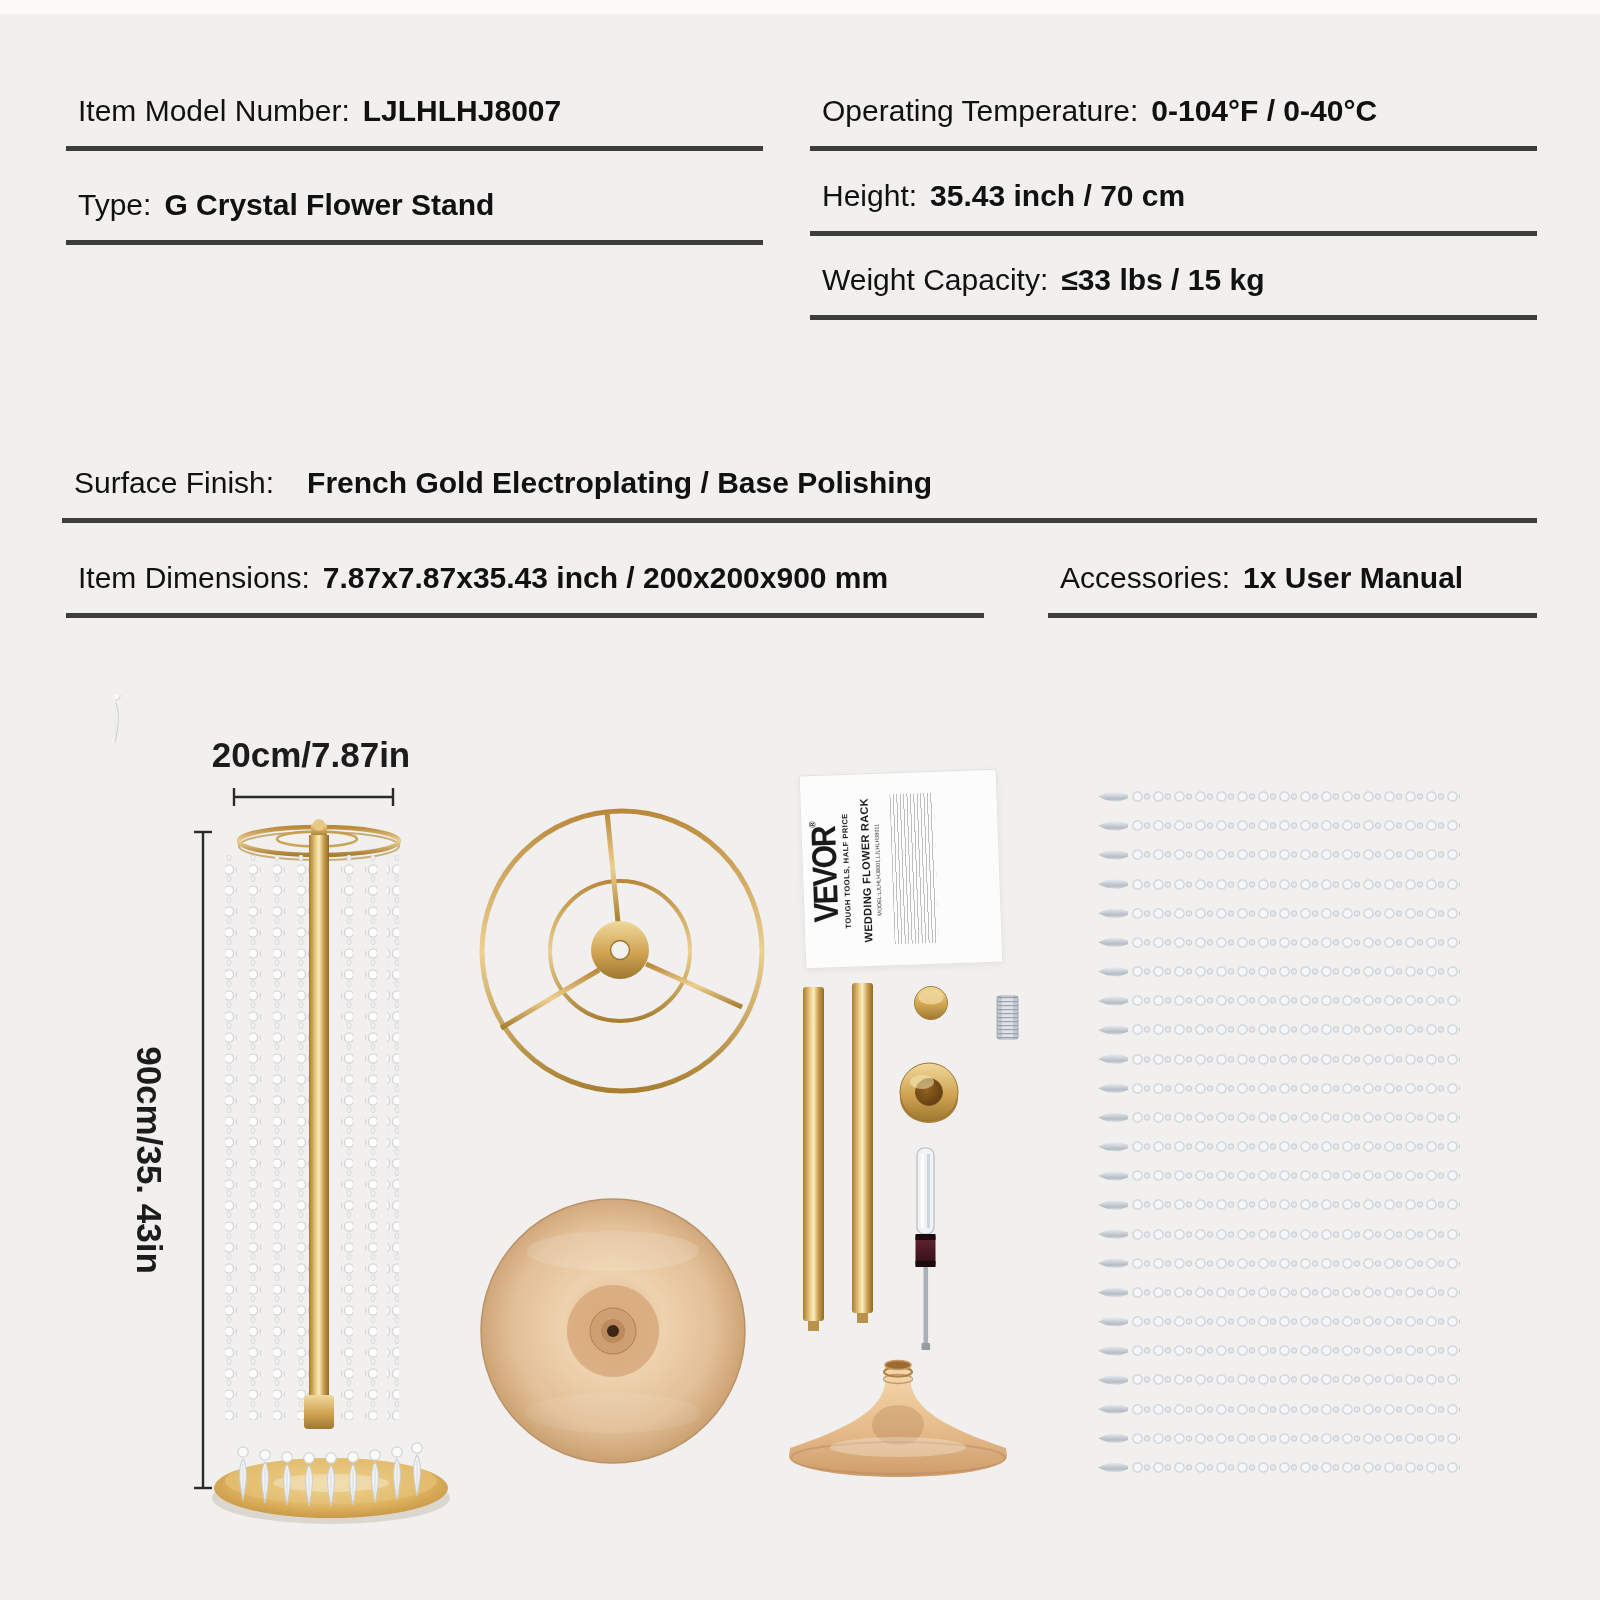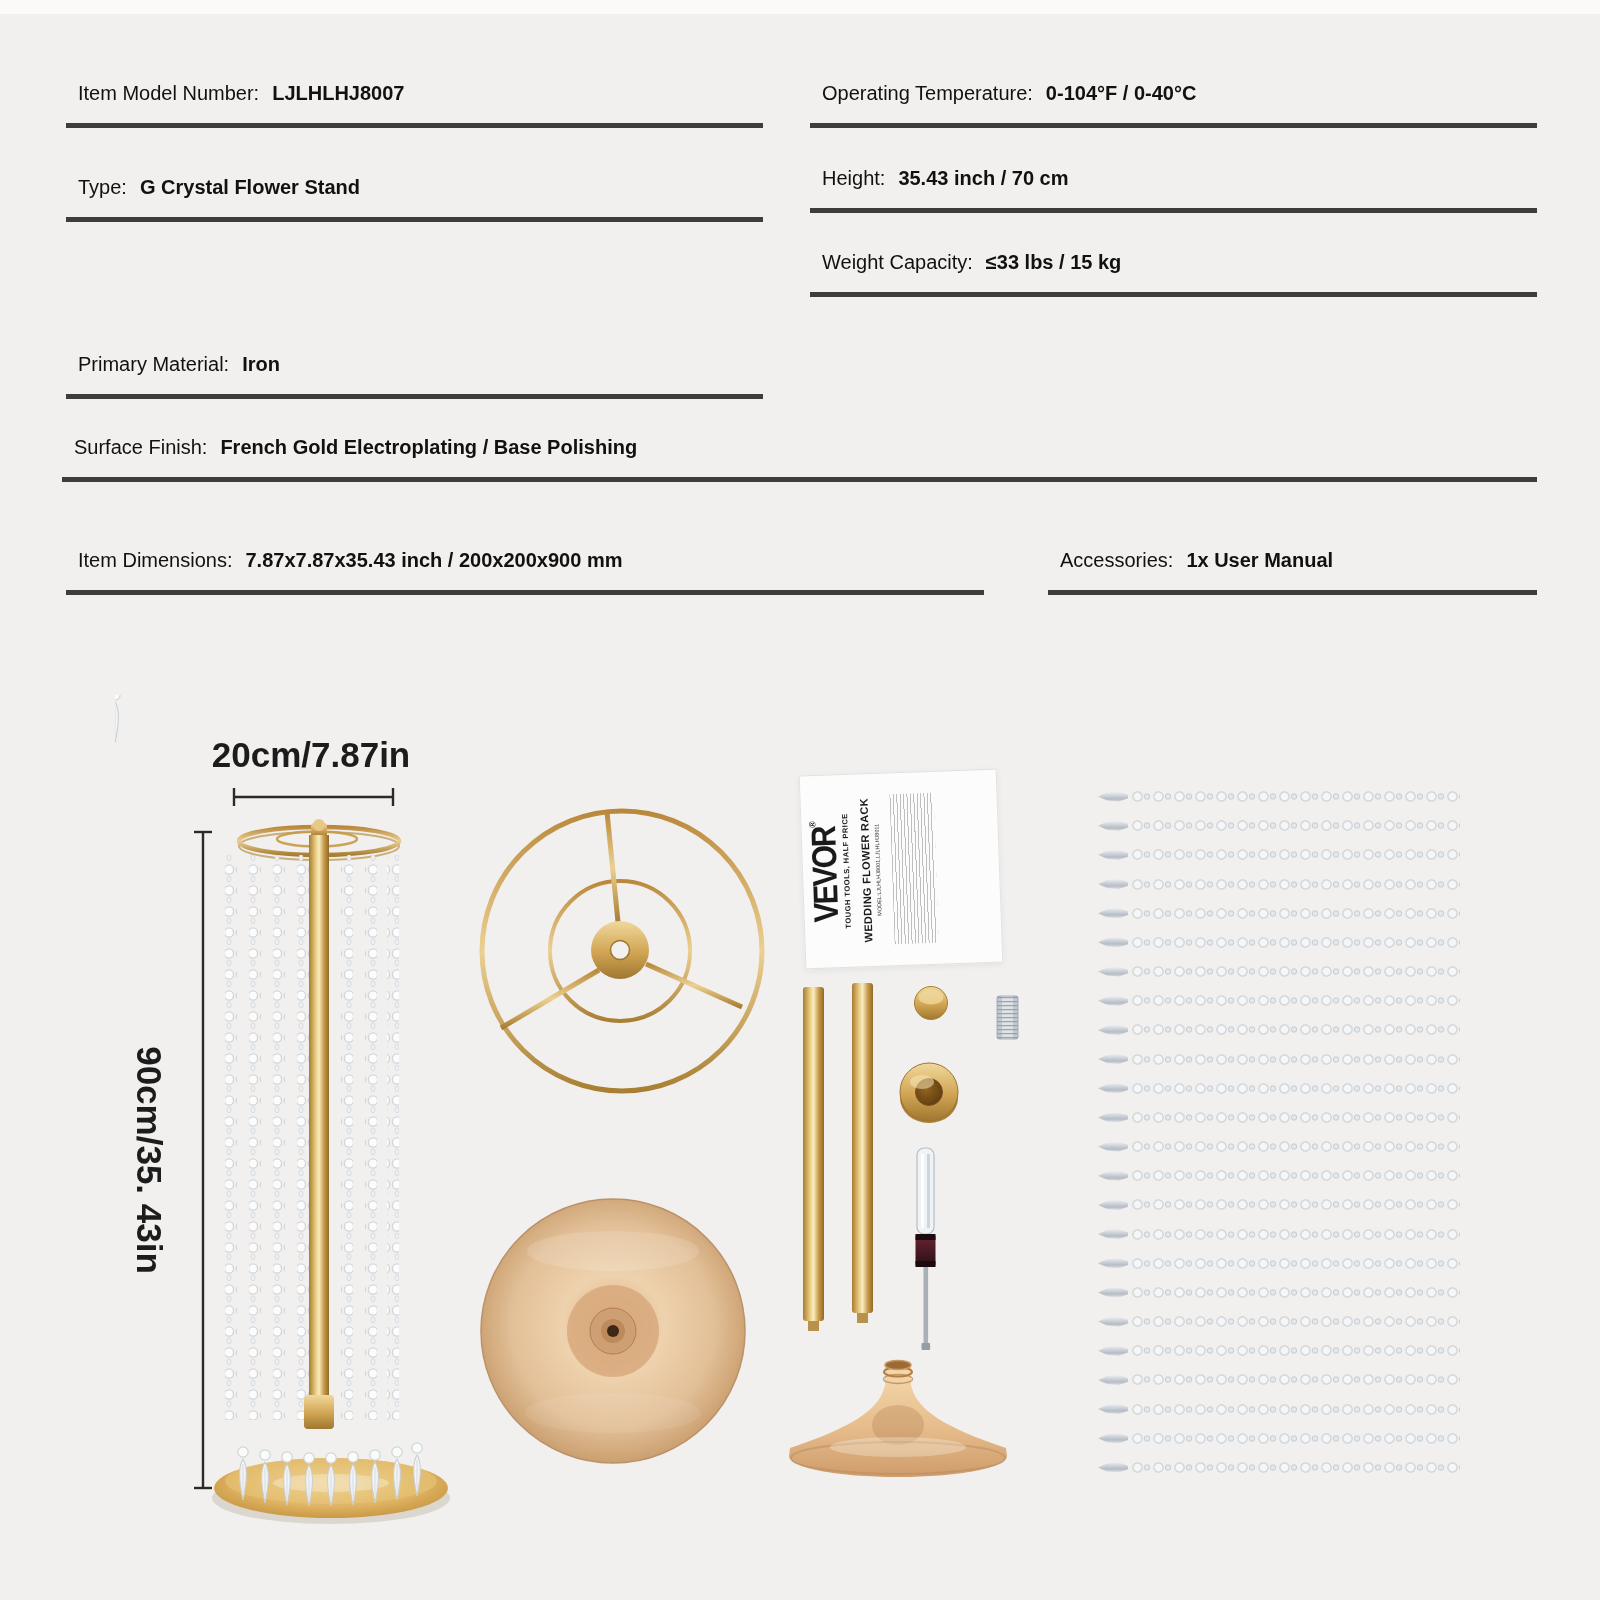--- a/index.html
+++ b/index.html
@@ -2,28 +2,28 @@
 <html style="--bg: #f1f0ee; --rule: #3d3d3d; --ink: #111111;"><head>
 <meta charset="utf-8">
 <style>
   html,body{margin:0;padding:0;}
   body{font-family:"Liberation Sans","DejaVu Sans",sans-serif;}
   .canvas{position:relative;width:1600px;height:1600px;background:var(--bg,#f1f0ee);overflow:hidden;color:var(--ink,#111);}
   .topstrip{position:absolute;left:0;top:0;width:1600px;height:14px;background:#fbfaf8;}
 
   
   .cell{position:absolute;box-sizing:border-box;border-bottom:5px solid var(--rule,#3d3d3d);
-        display:flex;align-items:flex-end;padding:0 0 18px 12px;font-size:20px;white-space:nowrap;}
+        display:flex;align-items:flex-end;padding:0 0 18px 12px;font-size:30px;white-space:nowrap;margin-top:12px;}
   .cell .lab{font-weight:400;}
   .cell .val{font-weight:700;margin-left:13px;}
   .c-l1{left:66px;top:82px;width:697px;}  .c-r1{left:810px;top:82px;width:727px;}
   .c-l2{left:66px;top:176px;width:697px;} .c-r2{left:810px;top:167px;width:727px;align-items:center;}
   .c-l3{left:66px;top:251px;width:697px;} .c-r3{left:810px;top:251px;width:727px;}
   .c-l4{left:66px;top:353px;width:697px;} .c-r4{left:810px;top:353px;width:727px;}
-  .c-f5{left:62px;top:436px;width:1475px;}
+  .c-f5{left:62px;top:454px;width:1475px;gap:20px;}
   .c-b6l{left:66px;top:549px;width:918px;}
   .c-b6r{left:1048px;top:549px;width:489px;}
 
   
   .ph{position:absolute;}
 
   
   .manual{position:absolute;left:802px;top:772px;width:196px;height:192px;background:#fcfcfc;
           border:1px solid #e3e2df;box-shadow:0 2px 6px rgba(0,0,0,.06);transform:rotate(-2deg);}
   .manual-rot{position:absolute;left:50%;top:50%;width:176px;height:182px;
@@ -68,24 +68,20 @@
     <span class="lab">Type:</span>
     <span class="val">G Crystal Flower Stand</span>
   </div>
   <div class="cell c-r2">
     <span class="lab">Height:</span>
     <span class="val">35.43 inch / 70 cm</span>
   </div>
   <div class="cell c-r3">
     <span class="lab">Weight Capacity:</span>
     <span class="val">≤33 lbs / 15 kg</span>
-  </div>
-  <div class="cell c-l4">
-    <span class="lab">Primary Material:</span>
-    <span class="val">Iron</span>
   </div>
   <div class="cell c-f5">
     <span class="lab">Surface Finish:</span>
     <span class="val">French Gold Electroplating / Base Polishing</span>
   </div>
   <div class="cell c-b6l">
     <span class="lab">Item Dimensions:</span>
     <span class="val">7.87x7.87x35.43 inch / 200x200x900 mm</span>
   </div>
   <div class="cell c-b6r">

